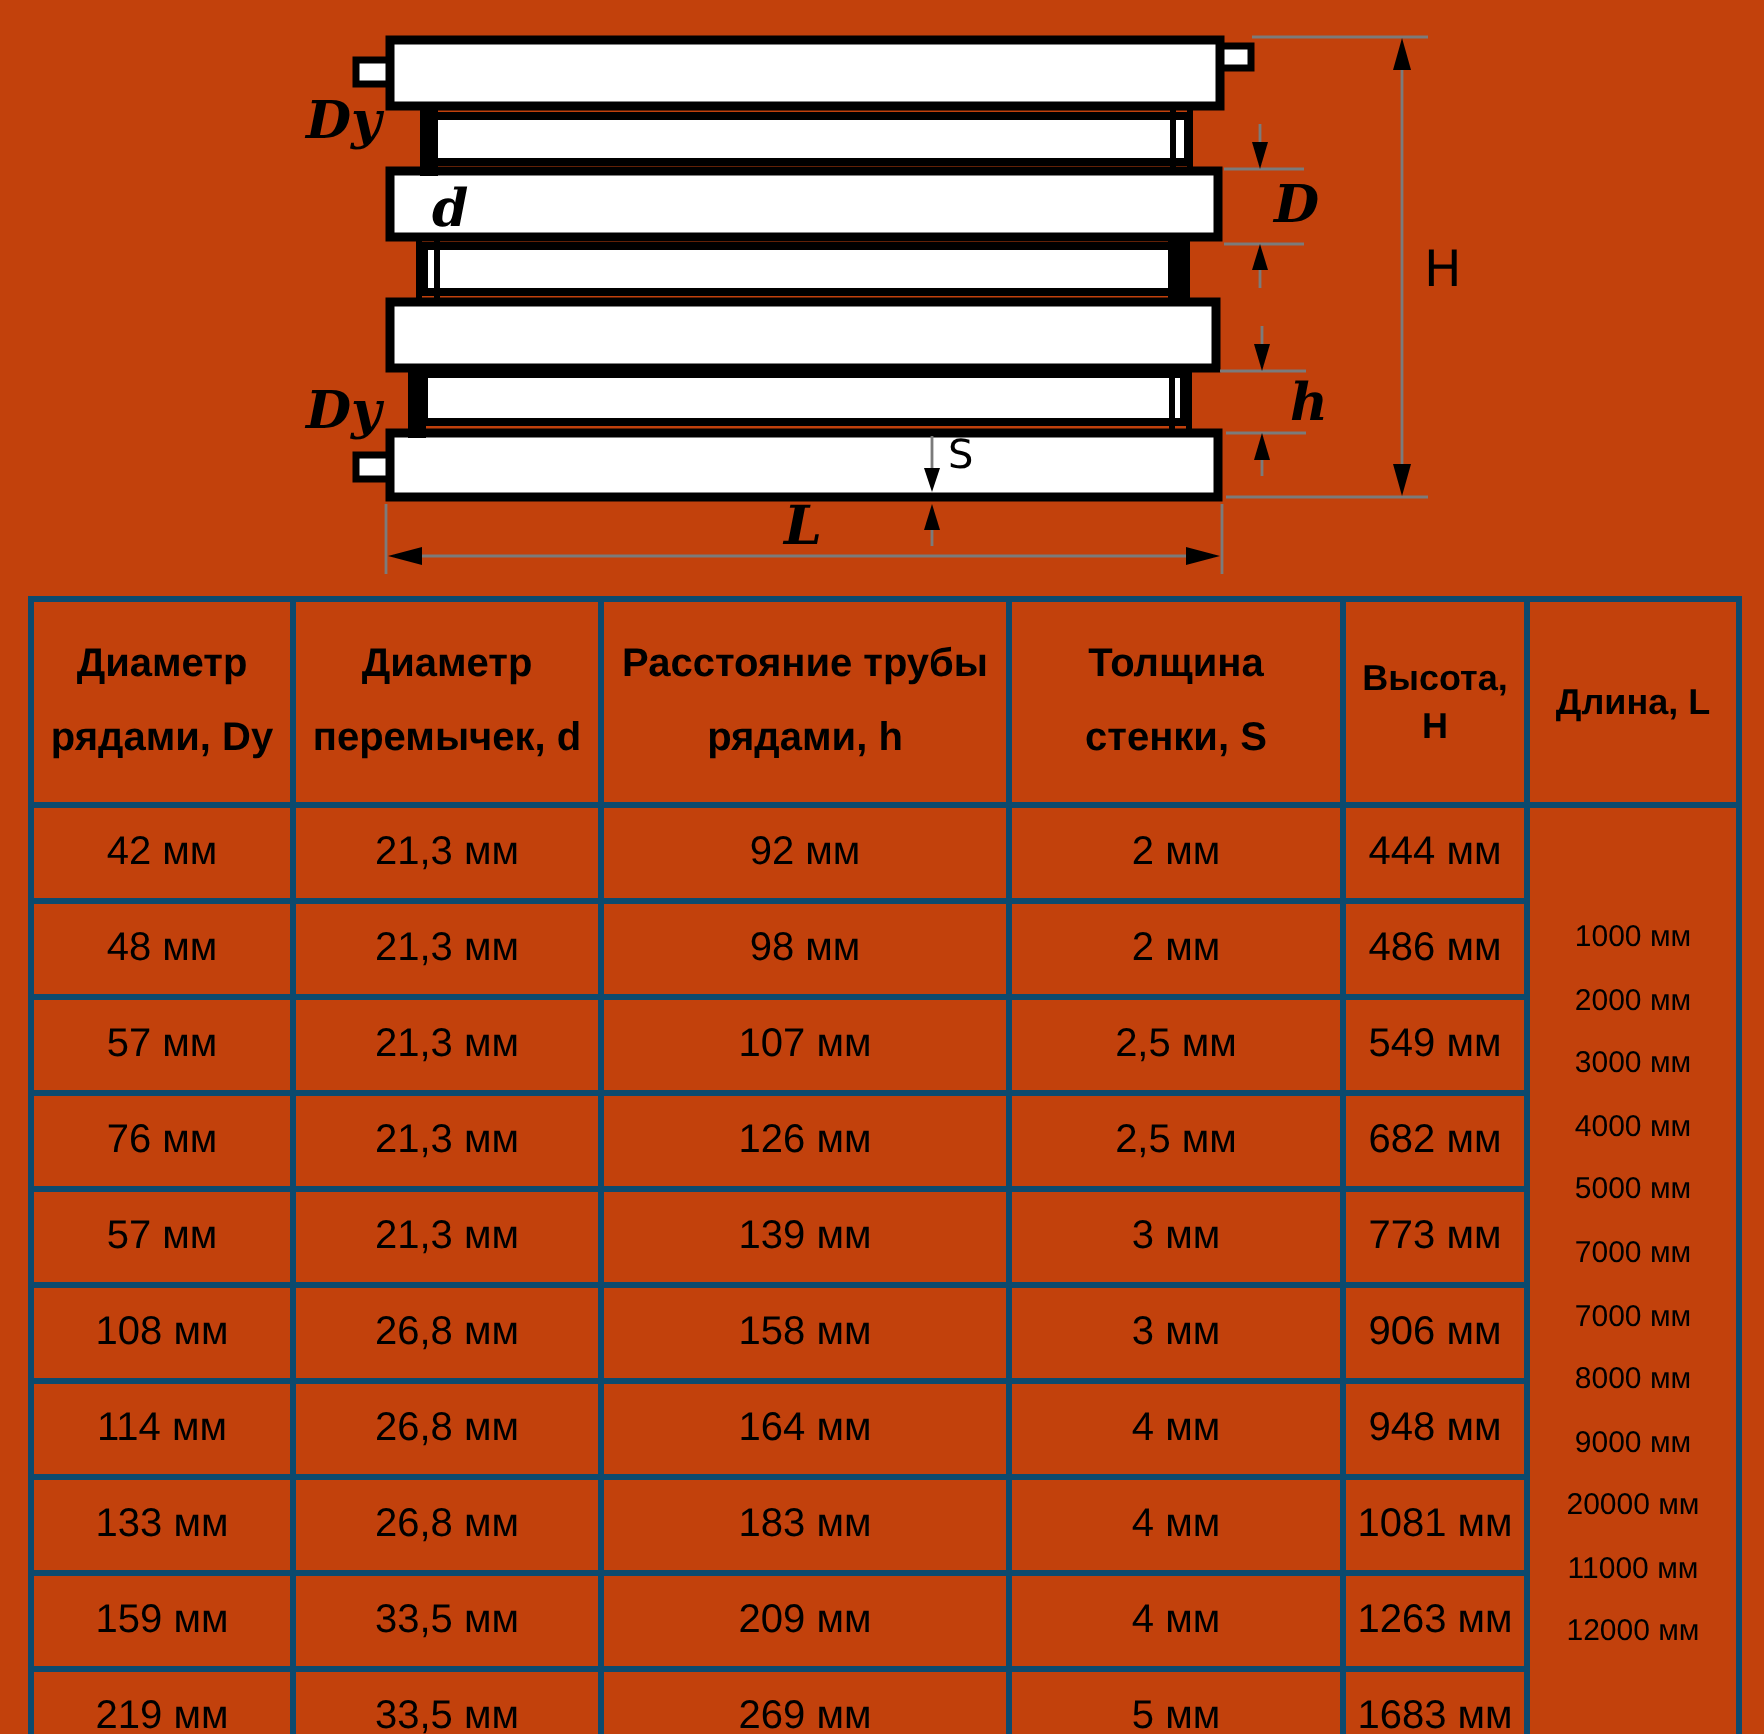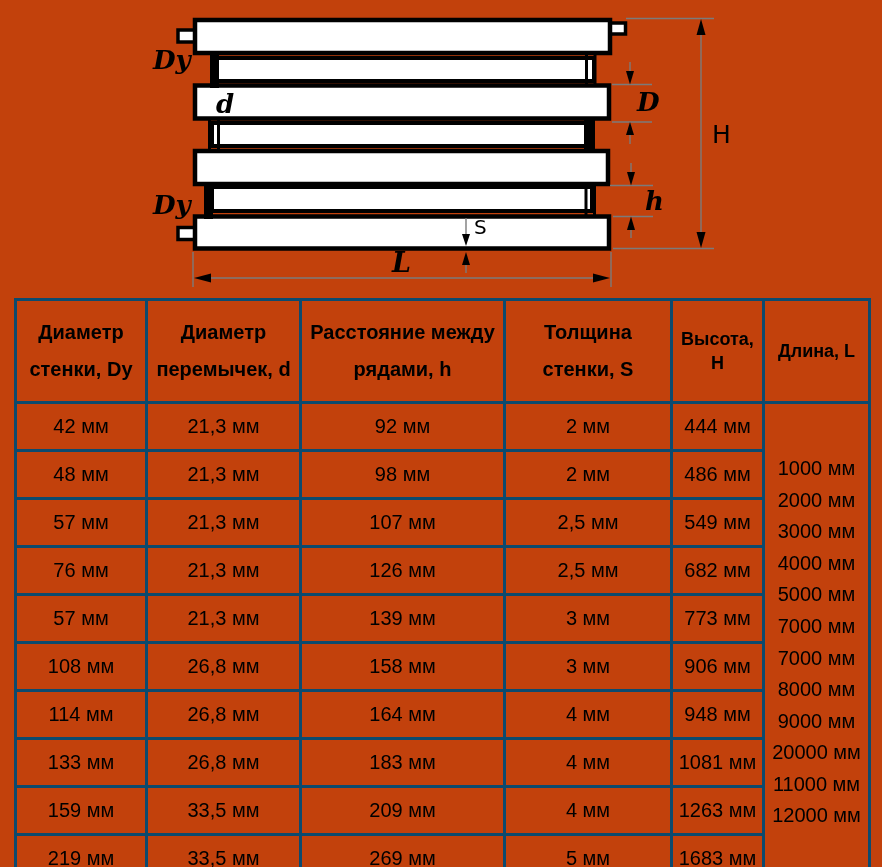--- a/index.html
+++ b/index.html
@@ -10,21 +10,21 @@
   .lbl-sans{font-family:"DejaVu Sans","Liberation Sans",sans-serif;}
   table.spec{position:absolute;left:14px;top:298px;width:854px;border-collapse:collapse;
              table-layout:fixed;border:3px solid #000;}
   table.spec th,table.spec td{border:3px solid #0c4a6e;text-align:center;vertical-align:middle;
              padding:0;font-size:20px;color:#000;}
   table.spec th{font-weight:bold;height:100px;}
   table.spec td{height:45px;margin-top:43px;}
   .hline{line-height:37px;font-size:20px;font-weight:bold;}
   .hline-sm{line-height:24px;font-size:18px;font-weight:bold;}
   td.lencell{vertical-align:middle;}
-  .lenline{line-height:31.6px;font-size:20px;}
+  .lenline{line-height:31.6px;font-size:15px;}
 </style>
 </head>
 <body>
 
 <div class="page">
 
   <svg class="diagram" width="882" height="296" viewBox="0 0 882 296">
 
     <g fill="#fff" stroke="#000" stroke-width="4">
       <rect x="212" y="58" width="382" height="23"></rect>
@@ -126,28 +126,28 @@
         <col style="width:154px">
         <col style="width:204px">
       <col style="width:167px">
         <col style="width:92px">
         <col style="width:106px">
     </colgroup>
     <thead>
       <tr>
         <th>
           <div class="hline">Диаметр</div>
-          <div class="hline">стенки, Dy</div>
+          <div class="hline">рядами, Dy</div>
         </th>
         <th>
           <div class="hline">Диаметр</div>
           <div class="hline">перемычек, d</div>
         </th>
         <th>
-          <div class="hline">Расстояние между</div>
+          <div class="hline">Расстояние трубы</div>
           <div class="hline">рядами, h</div>
         </th>
         <th>
           <div class="hline">Толщина</div>
           <div class="hline">стенки, S</div>
         </th>
         <th>
           <div class="hline-sm">Высота, H</div>
         </th>
         <th>

